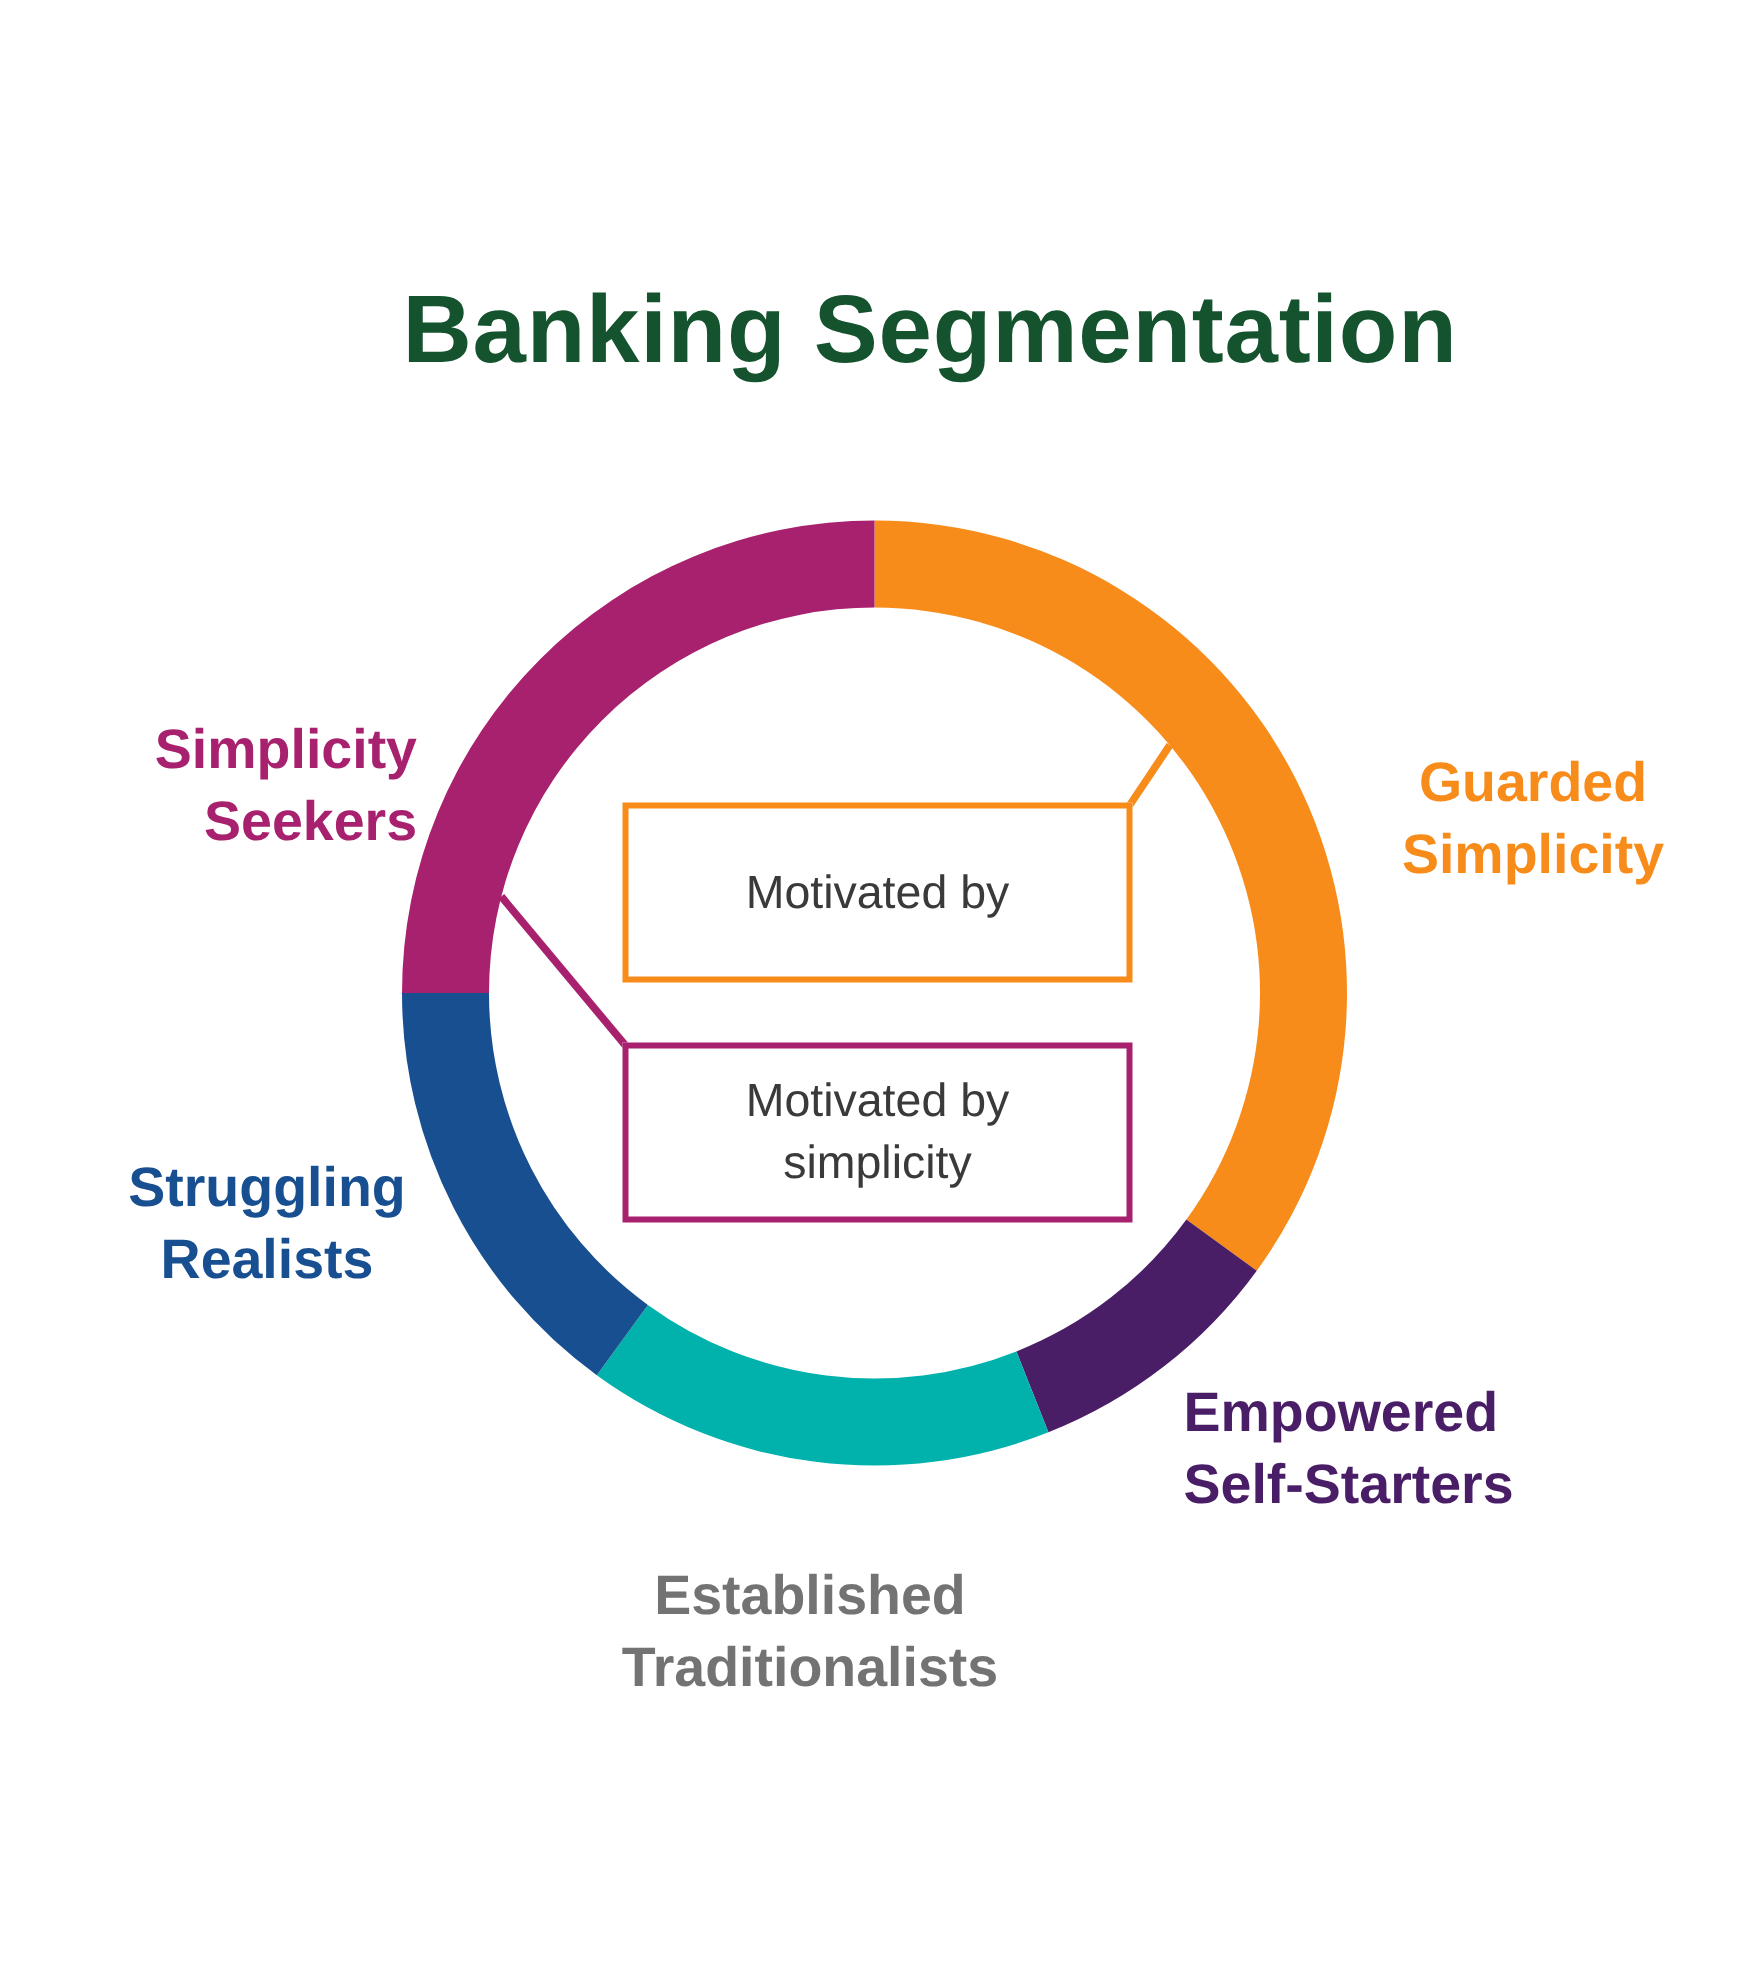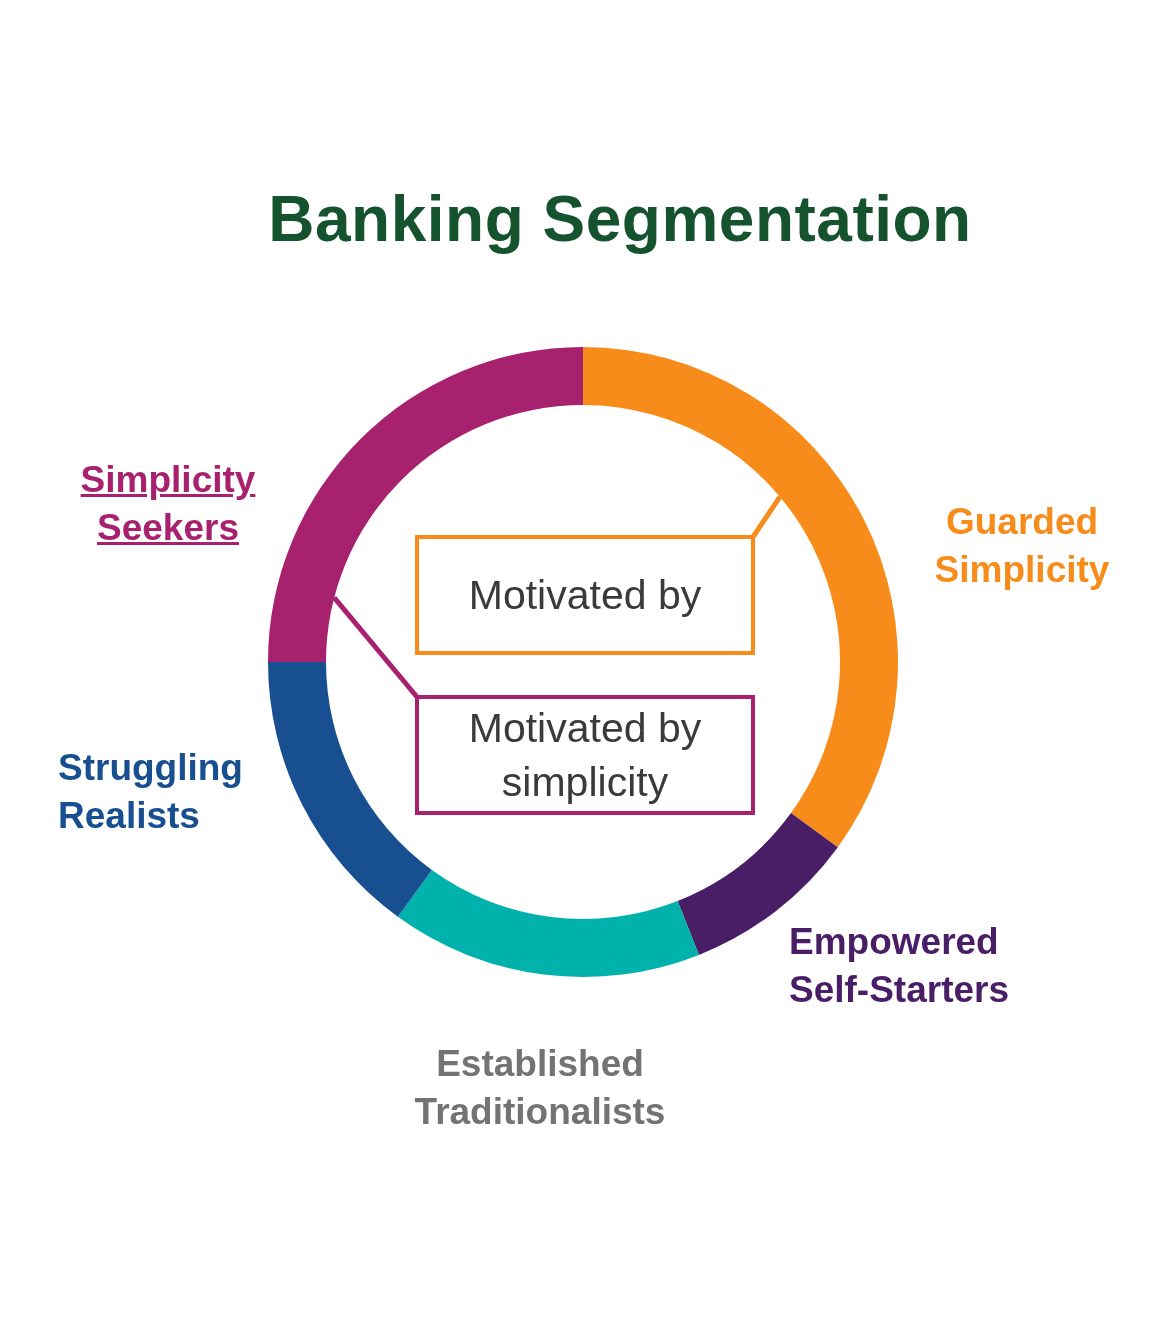--- a/index.html
+++ b/index.html
@@ -10,30 +10,30 @@
   .stage{position:absolute;inset:0;}
   h1.page-title{
     position:absolute;left:0;top:182px;width:1160px;margin:0;
     text-align:center;font-size:64px;font-weight:700;letter-spacing:0.5px;
   }
   #donut-svg{position:absolute;left:0;top:0;width:1160px;height:1320px;}
   .callout{
     position:absolute;left:415px;width:340px;height:120px;box-sizing:border-box;
     border:4px solid #000;background:#ffffff;
     display:flex;flex-direction:column;align-items:center;justify-content:center;
-    text-align:center;font-size:41px;line-height:1.32;color:#3a3a3a;
+    text-align:center;font-size:31px;line-height:1.32;color:#3a3a3a;
   }
   .callout-1{top:535px;}
   .callout-2{top:695px;}
   .callout span{display:block;}
   .seg-label{
     position:absolute;font-size:37px;font-weight:700;line-height:1.3;
   }
-  .label-simplicity{left:58px;top:456px;width:220px;text-align:center;text-decoration:underline;}
-  .label-struggling{left:58px;top:744px;width:240px;text-align:left;}
+  .label-simplicity{left:58px;top:476px;width:220px;text-align:right;}
+  .label-struggling{left:58px;top:768px;width:240px;text-align:center;}
   .label-guarded{left:902px;top:498px;width:240px;text-align:center;}
   .label-empowered{left:789px;top:918px;width:300px;text-align:left;}
   .label-established{left:370px;top:1040px;width:340px;text-align:center;}
 </style>
 </head>
 <body>
 
 <div class="stage">
 
   <h1 class="page-title" style="color: #14532d; padding-left: 40px;">Banking Segmentation</h1>

